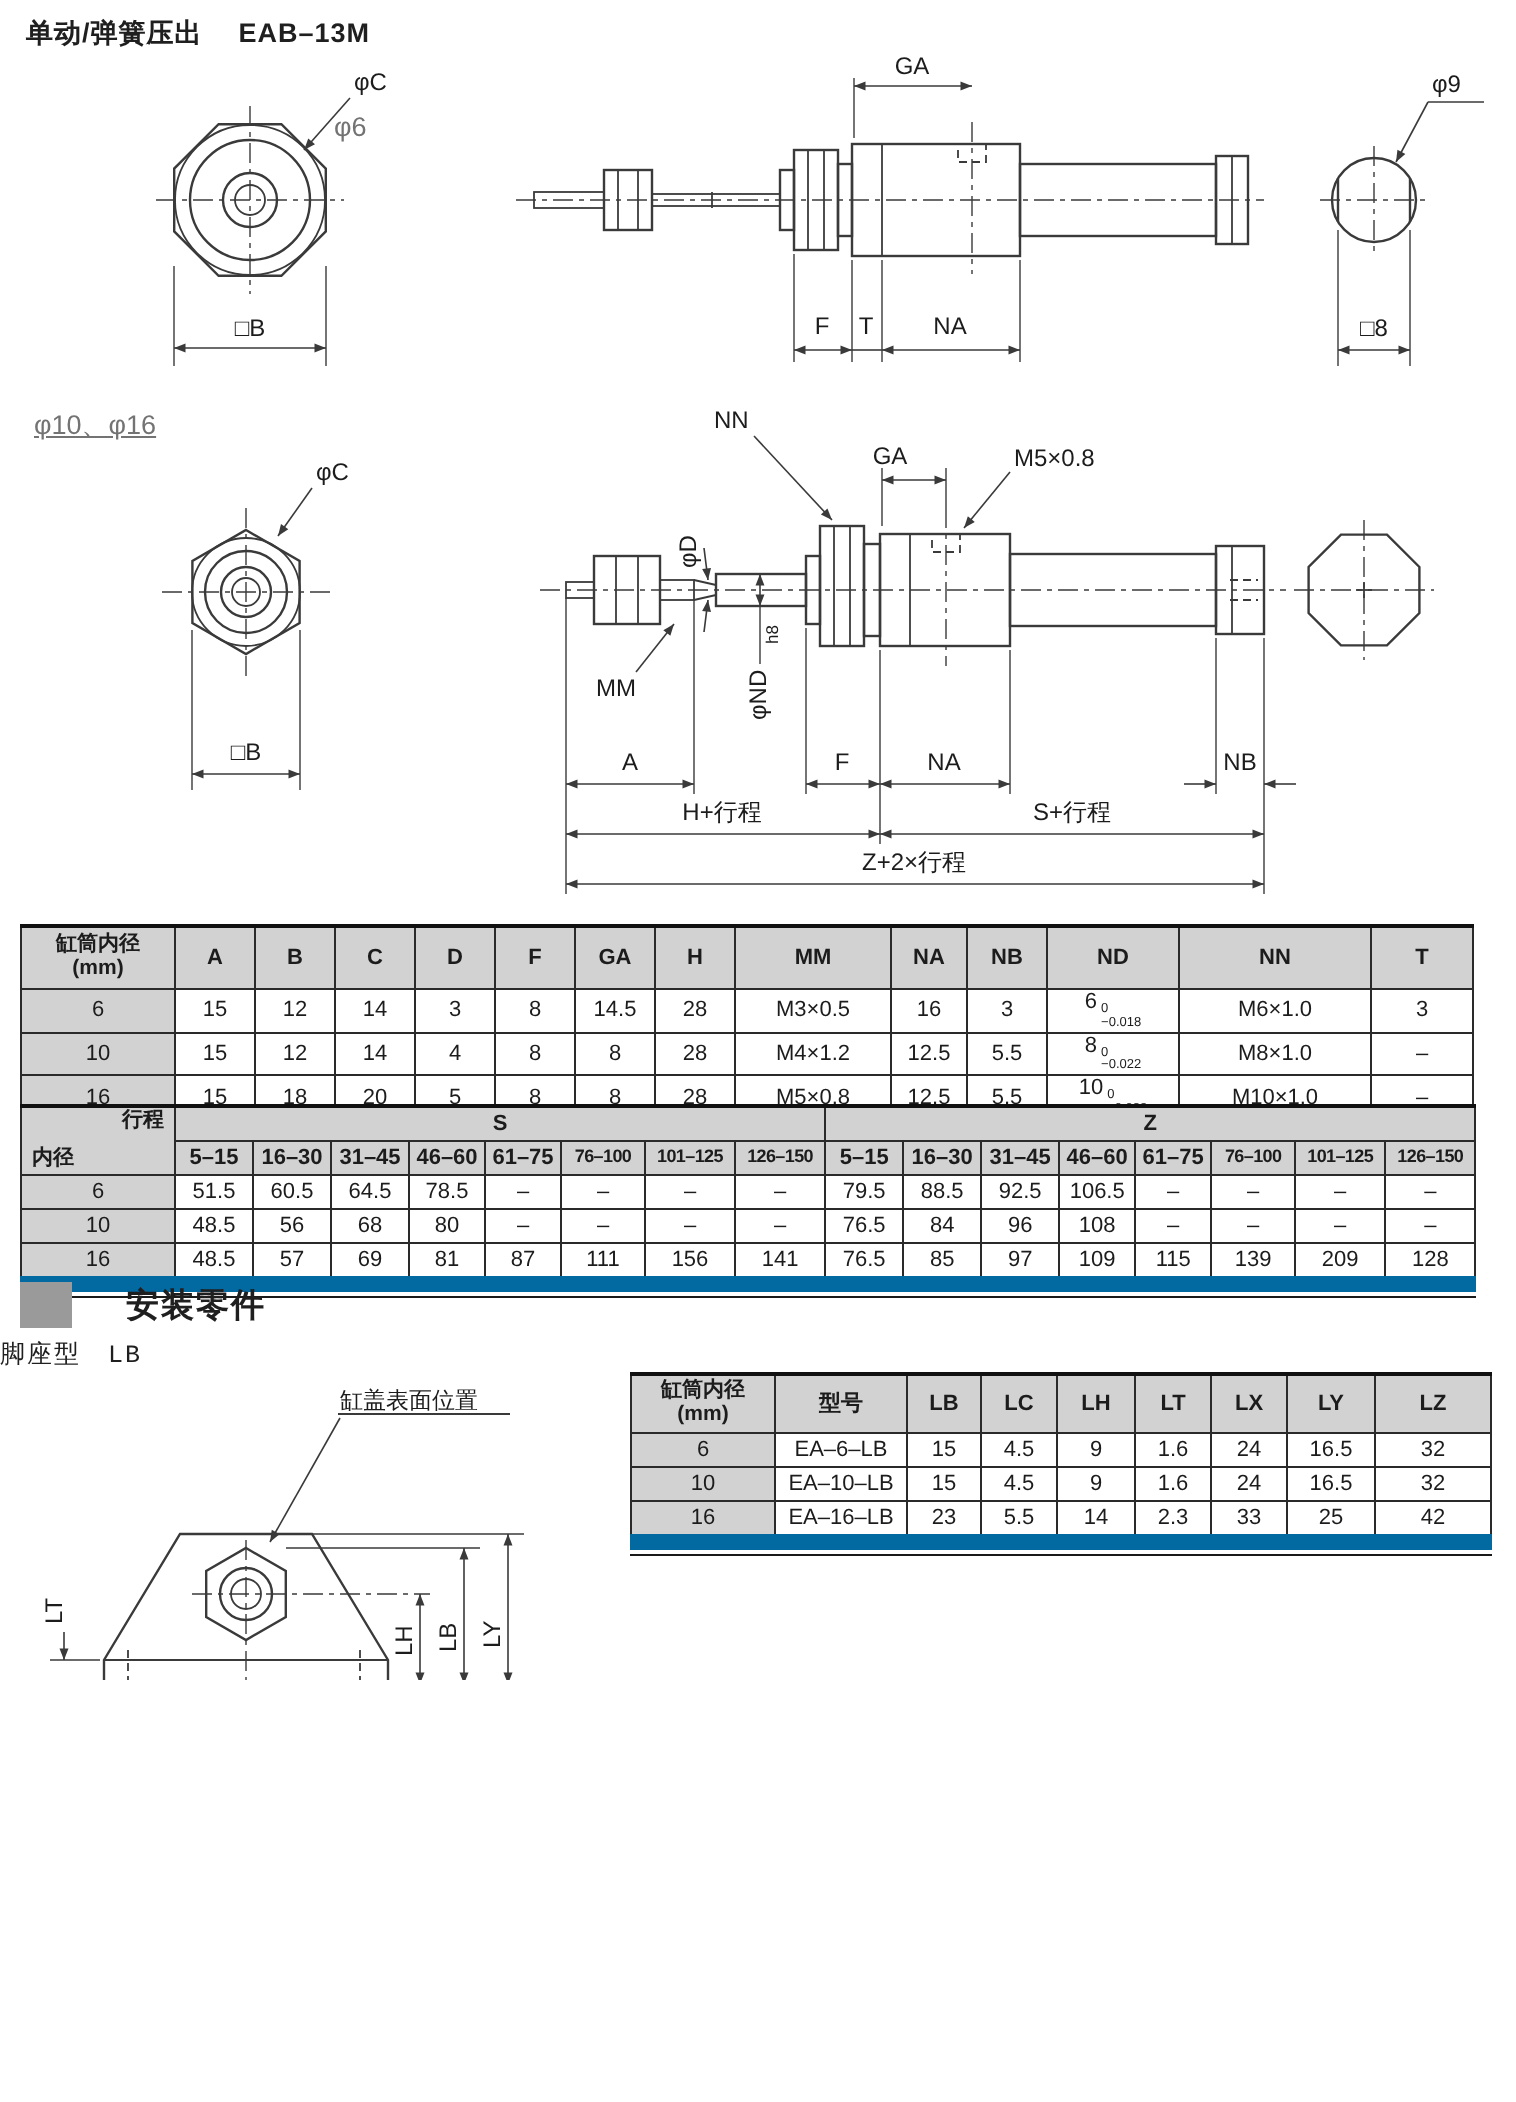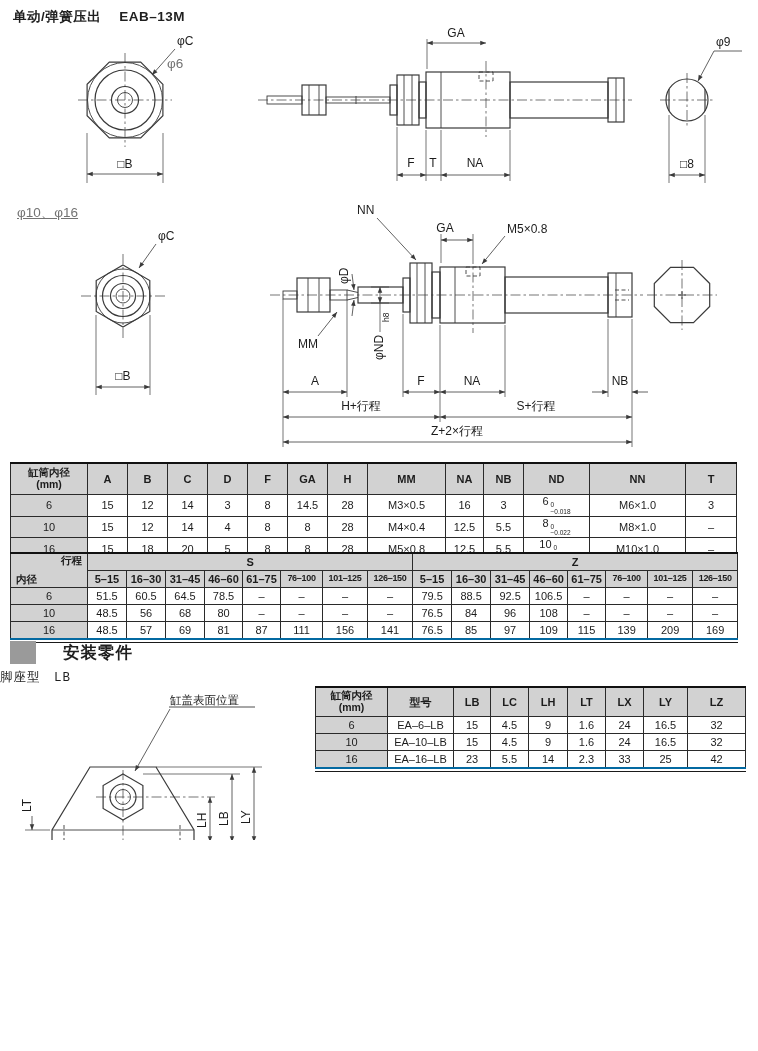--- a/index.html
+++ b/index.html
@@ -15,21 +15,21 @@
   .sec-square{width:26px;height:23px;background:#9a9a9a;}
   .sec-title{margin-left:27px;font-size:16.5px;font-weight:bold;letter-spacing:1px;}
   .sub-head{left:0;top:669px;font-size:12.5px;letter-spacing:1px;font-family:Liberation Mono, monospace;}
 
   
   .tblwrap{border-bottom:1px solid #1a1a1a;padding-bottom:1.5px;}
   table.cat{border-collapse:collapse;table-layout:fixed;
             font-size:11px;color:#1c1c1c;}
   table.cat th,table.cat td{border:1px solid #2a2a2a;text-align:center;
             padding:0 1px;height:16px;line-height:1.1;overflow:hidden;white-space:nowrap;}
-  table.cat{border-top:2.5px solid #111;border-bottom:2px solid #0369a1;padding-left:16px;}
+  table.cat{border-top:2.5px solid #111;border-bottom:8px solid #0369a1;padding-left:16px;}
   table.cat th{background:#d2d2d2;font-weight:bold;}
   table.cat td.rowhead{background:#d2d2d2;}
   .boreh{font-size:10.5px;line-height:1.15;font-weight:bold;}
   .rng-sm{font-size:9px;letter-spacing:-0.3px;}
   .tol{display:inline-flex;flex-direction:column;font-size:6.5px;line-height:1.05;
        vertical-align:-2px;margin-left:2px;text-align:left;font-weight:normal;}
   .diag{position:relative;padding:0;
     background:linear-gradient(to bottom right,#d2d2d2 calc(50% - .7px),
       #1a1a1a calc(50% - .7px),#1a1a1a calc(50% + .7px),#d2d2d2 calc(50% + .7px));}
   .diag .dt{position:absolute;top:1px;right:5px;font-size:10.5px;}
@@ -298,21 +298,21 @@
     </tr>
     <tr>
       <td class="rowhead">10</td>
       <td>15</td>
       <td>12</td>
       <td>14</td>
       <td>4</td>
       <td>8</td>
       <td>8</td>
       <td>28</td>
-      <td>M4×0.4</td>
+      <td>M4×1.2</td>
       <td>12.5</td>
       <td>5.5</td>
       <td><span>8</span><span class="tol">
                 <span>0</span>
                 <span>−0.022</span>
               </span></td>
       <td>M8×1.0</td>
       <td>–</td>
     </tr>
     <tr>
@@ -434,21 +434,21 @@
       <td>111</td>
       <td>156</td>
       <td>141</td>
       <td>76.5</td>
       <td>85</td>
       <td>97</td>
       <td>109</td>
       <td>115</td>
       <td>139</td>
       <td>209</td>
-      <td>169</td>
+      <td>128</td>
     </tr>
   </tbody>
       </table>
   </div>
 
   <div class="abs sec-head">
     <div class="sec-square"></div>
     <div class="sec-title">安装零件</div>
   </div>
   <div class="abs sub-head">脚座型　LB</div>

